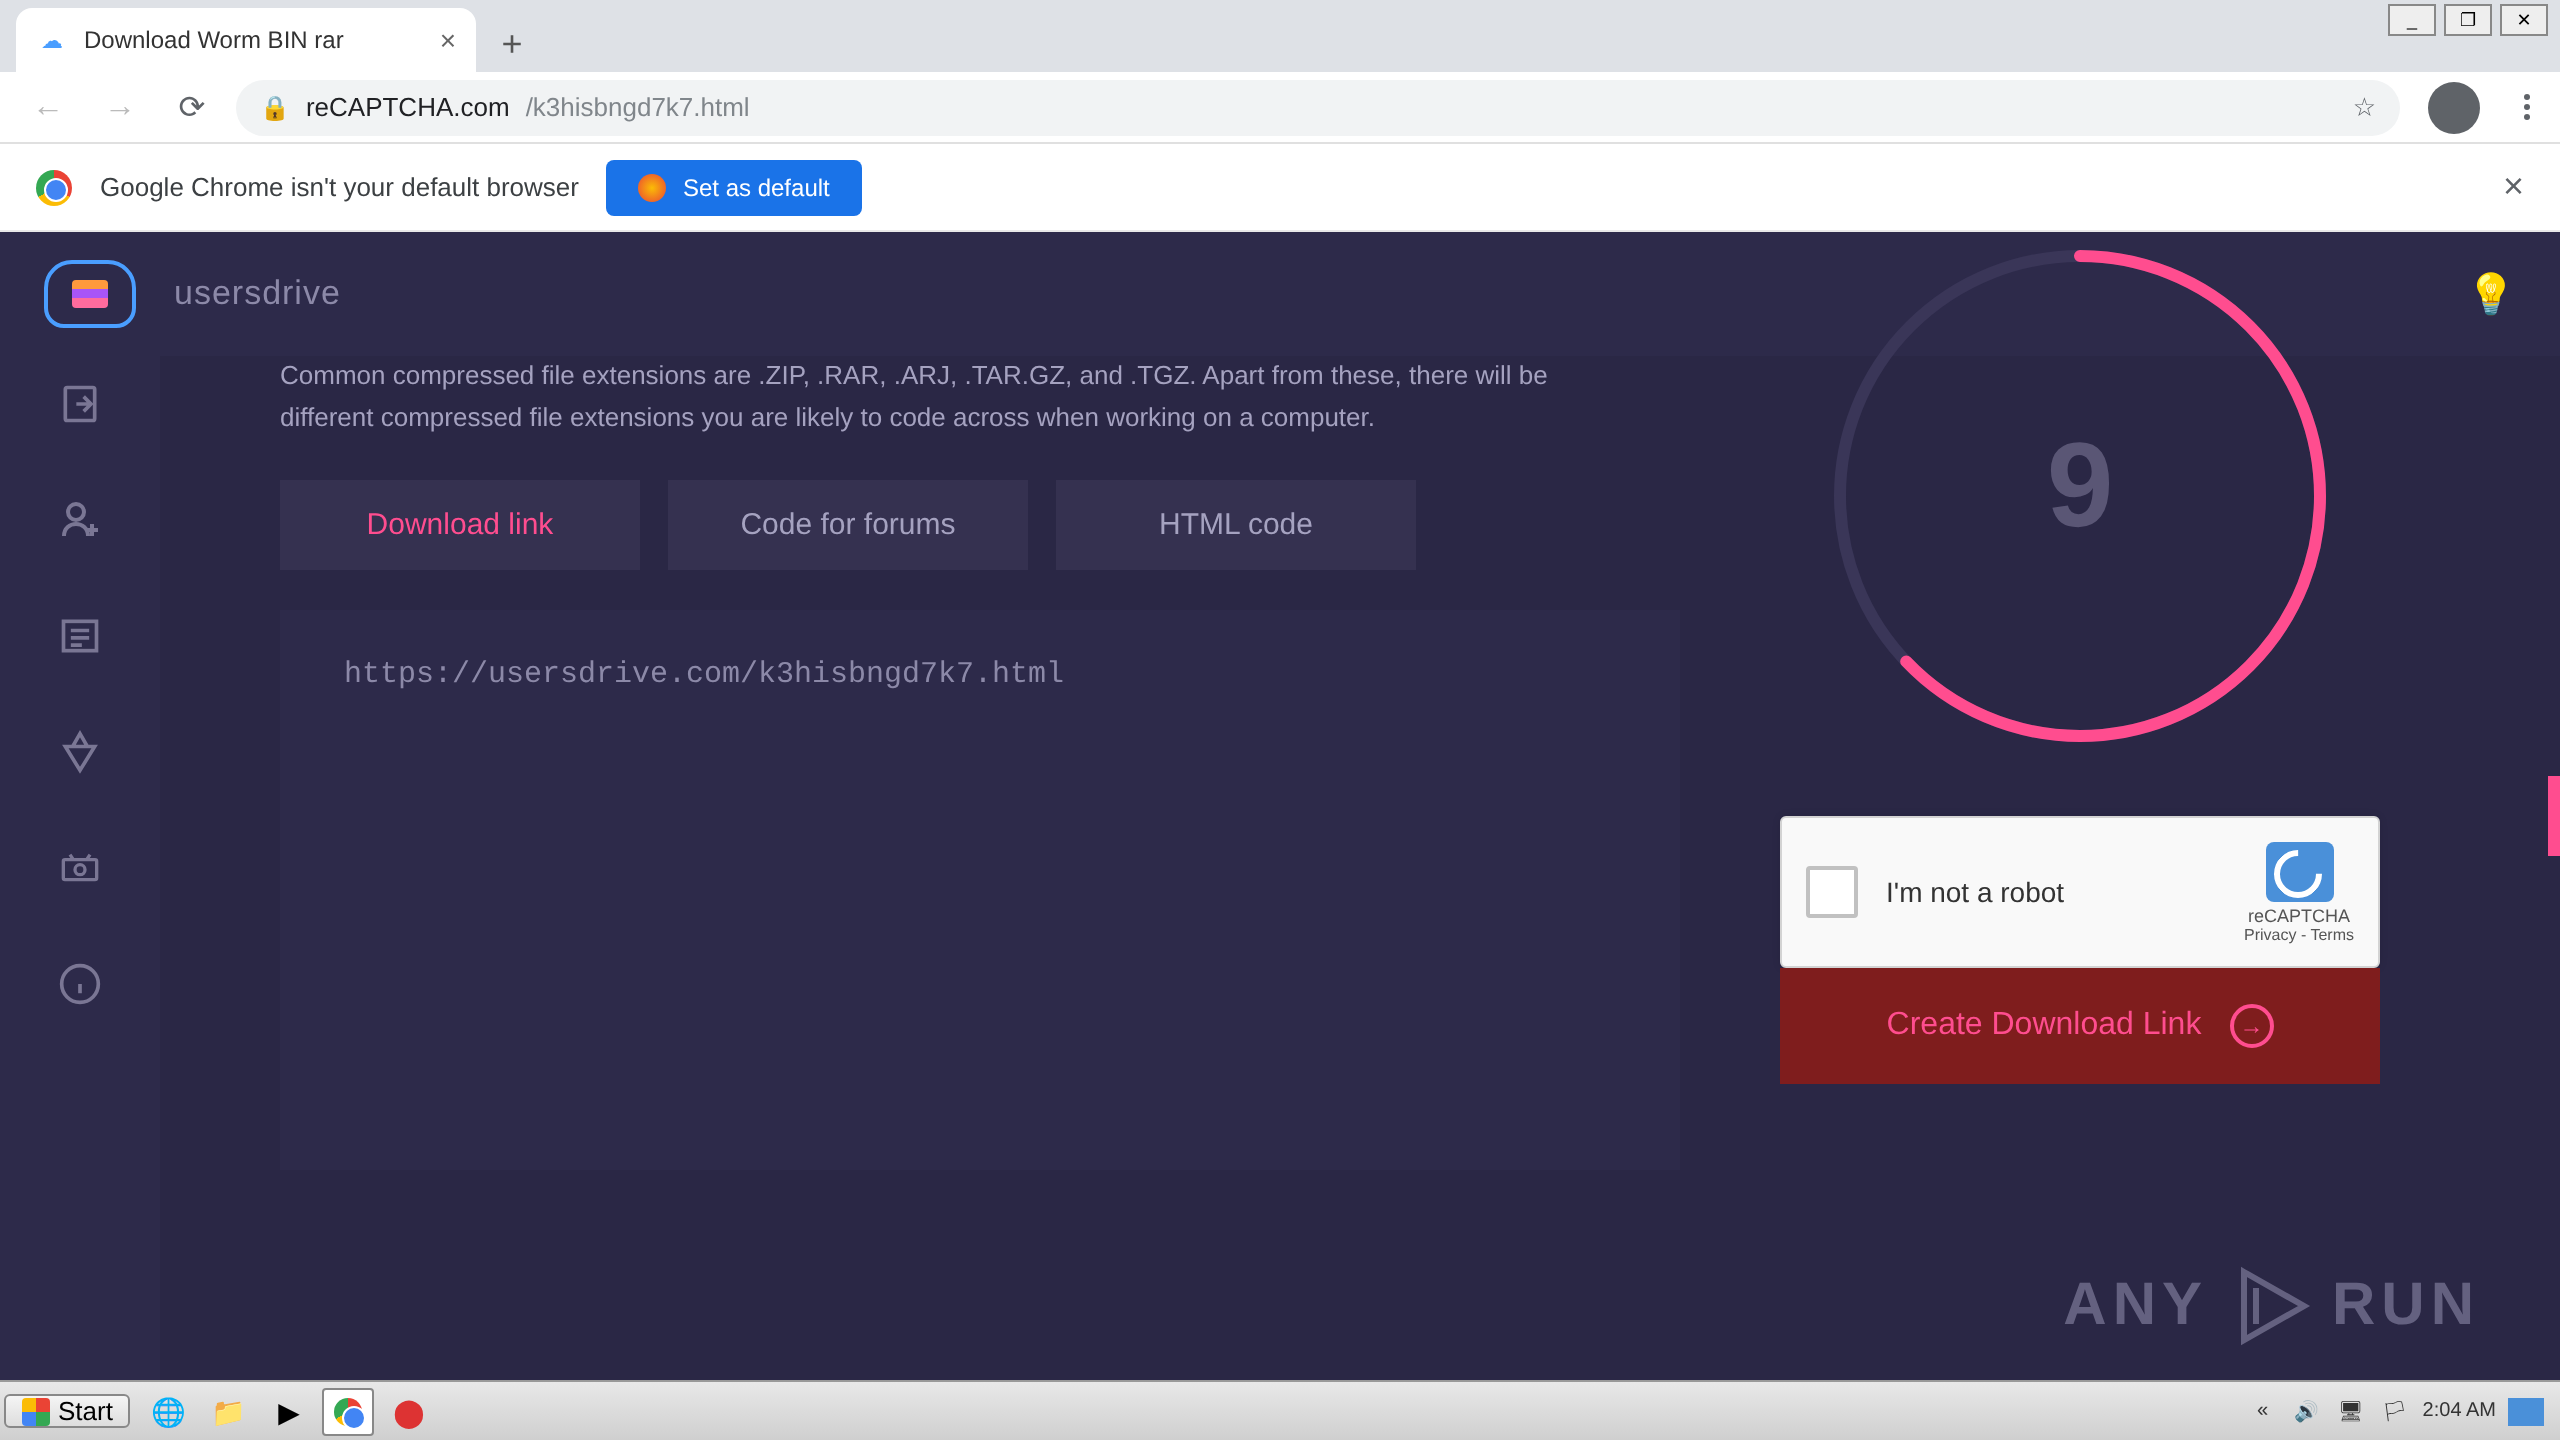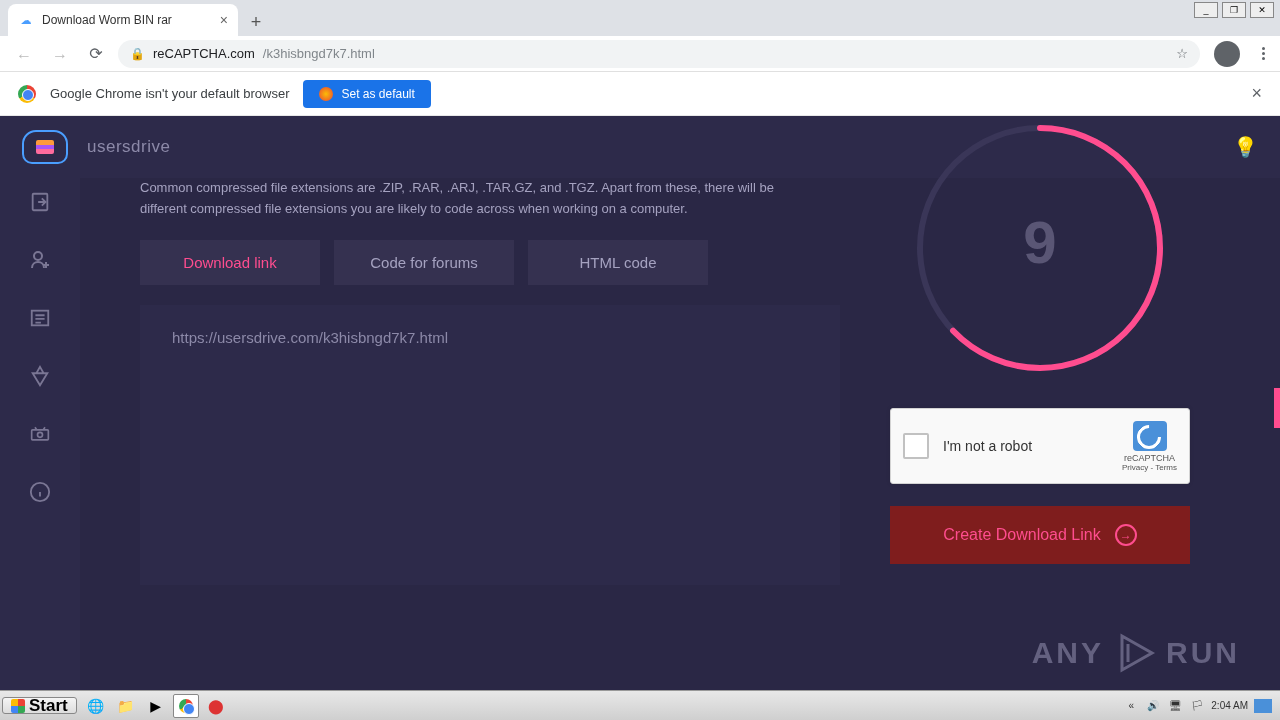--- a/index.html
+++ b/index.html
@@ -37,41 +37,41 @@
 .brand{color:#8c89a8;font-size:17px;letter-spacing:0.5px}
 .bulb-icon{margin-left:auto;color:#8c89a8;cursor:pointer;font-size:20px}
 .sidebar{width:80px;background:#2d2a4a;padding-top:72px;display:flex;flex-direction:column;align-items:center;gap:30px}
 .side-icon{width:28px;height:28px;color:#7a7694;display:flex;align-items:center;justify-content:center;cursor:pointer}
 .content{flex:1;background:#2a2745;margin-top:62px;padding:0 60px;display:flex;gap:40px;position:relative}
 .left-col{flex:1;max-width:700px}
 .desc{color:#a5a2c0;font-size:13px;line-height:1.6;margin-bottom:20px}
 .tabs-row{display:flex;gap:14px;margin-bottom:20px}
 .dl-tab{flex:0 0 auto;padding:14px 28px;background:#353150;color:#a5a2c0;font-size:15px;cursor:pointer;min-width:180px;text-align:center}
 .dl-tab.active{color:#ff4d8f}
-.link-box{background:#2d2a4a;border:none;width:100%;height:280px;padding:24px 32px;color:#8c89a8;font-size:15px;resize:none;outline:none;font-family:Liberation Sans, sans-serif}
+.link-box{background:#2d2a4a;border:none;width:100%;height:280px;padding:24px 32px;color:#8c89a8;font-size:15px;resize:none;outline:none;font-family:Liberation Mono, monospace}
 .right-col{width:320px;display:flex;flex-direction:column;align-items:center;padding-top:0}
 .countdown-wrap{position:relative;width:260px;height:200px;margin-bottom:30px}
 .countdown-svg{position:absolute;top:-60px;left:0;width:260px;height:260px;transform:rotate(-90deg)}
 .countdown-bg{fill:none;stroke:#3a3658;stroke-width:6}
 .countdown-fg{fill:none;stroke:#ff4d8f;stroke-width:6;stroke-linecap:round;stroke-dasharray:754;stroke-dashoffset:280}
 .countdown-num{position:absolute;top:30px;left:0;width:260px;text-align:center;color:#5a5675;font-size:60px;font-weight:bold}
-.recaptcha{background:#f9f9f9;border:1px solid #d3d3d3;border-radius:3px;width:300px;height:76px;display:flex;align-items:center;padding:0 12px;gap:14px;margin-bottom:22px;box-shadow:0 0 4px rgba(0,0,0,0.1)}
+.recaptcha{background:#f9f9f9;border:1px solid #d3d3d3;border-radius:3px;width:300px;height:76px;display:flex;align-items:center;padding:0 12px;gap:14px;box-shadow:0 0 4px rgba(0,0,0,0.1)}
 .recaptcha-check{width:26px;height:26px;border:2px solid #c1c1c1;border-radius:2px;background:#fff;cursor:pointer}
 .recaptcha-text{color:#333;font-size:14px}
 .recaptcha-logo{margin-left:auto;text-align:center}
 .recaptcha-logo-img{width:34px;height:30px;background:#4a90d9;border-radius:4px;margin:0 auto 2px;position:relative}
 .recaptcha-logo-img::after{content:"";position:absolute;top:4px;left:4px;width:18px;height:18px;border:3px solid #fff;border-radius:50%;border-top-color:transparent;transform:rotate(45deg)}
 .recaptcha-brand{font-size:9px;color:#555}
 .recaptcha-links{font-size:8px;color:#555}
 .create-btn{width:300px;padding:18px;background:#7f1d1d;color:#ff4d8f;font-size:16px;border:none;cursor:pointer;display:flex;align-items:center;justify-content:center;gap:14px}
 .arrow-circle{width:22px;height:22px;border:2px solid #ff4d8f;border-radius:50%;display:flex;align-items:center;justify-content:center;font-size:12px}
 .watermark{position:absolute;bottom:14px;right:40px;color:#8c89a8;font-size:30px;font-weight:bold;letter-spacing:3px;display:flex;align-items:center;gap:8px;opacity:0.6}
 .pink-stripe{position:absolute;right:0;top:210px;width:6px;height:40px;background:#ff4d8f}
 .taskbar{position:absolute;bottom:0;left:0;right:0;height:30px;background:linear-gradient(#e8e8e8,#cfcfcf);border-top:1px solid #999;display:flex;align-items:center;padding:0 2px}
-.start-btn{height:17px;padding:0 8px;background:linear-gradient(#f5f5f5,#ddd);border:1px solid #888;border-radius:3px;display:flex;align-items:center;gap:4px;font-size:17px;font-weight:bold;cursor:pointer}
+.start-btn{height:17px;padding:0 8px;background:linear-gradient(#f5f5f5,#ddd);border:1px solid #888;border-radius:3px;display:flex;align-items:center;gap:4px;font-size:13px;font-weight:normal;cursor:pointer}
 .win-flag{width:14px;height:14px;background:conic-gradient(#ea4335 0 90deg,#34a853 90deg 180deg,#4285f4 180deg 270deg,#fbbc05 270deg 360deg);border-radius:2px}
 .task-icons{display:flex;gap:4px;margin-left:6px}
 .task-icon{width:26px;height:24px;display:flex;align-items:center;justify-content:center;cursor:pointer;font-size:14px;border-radius:2px}
 .task-icon.active{background:#fff;border:1px solid #888}
 .tray{margin-left:auto;display:flex;align-items:center;gap:6px;padding-right:6px;font-size:10px;color:#333}
 .tray-icon{width:16px;height:16px;display:flex;align-items:center;justify-content:center;cursor:pointer}
 </style>
 </head>
 <body>
 

